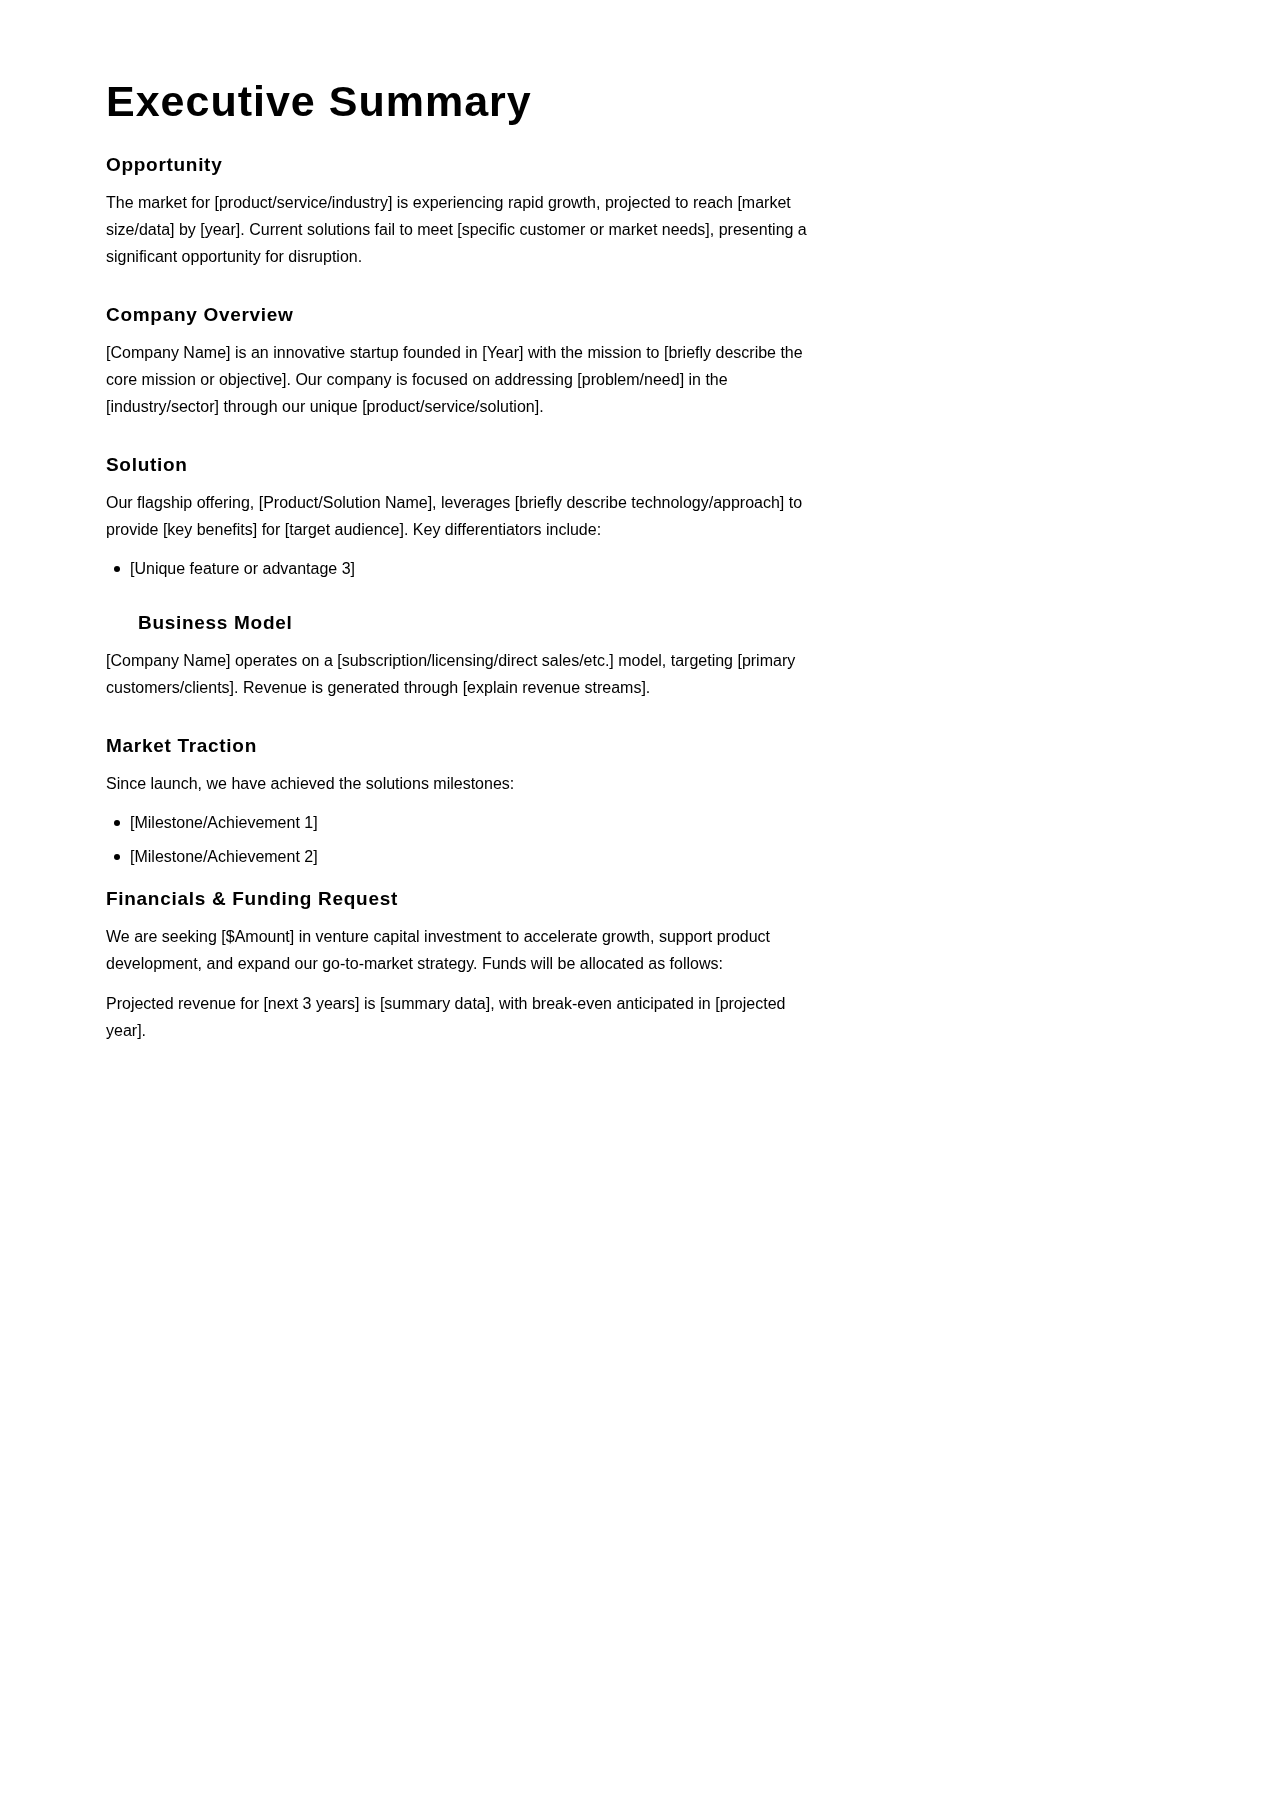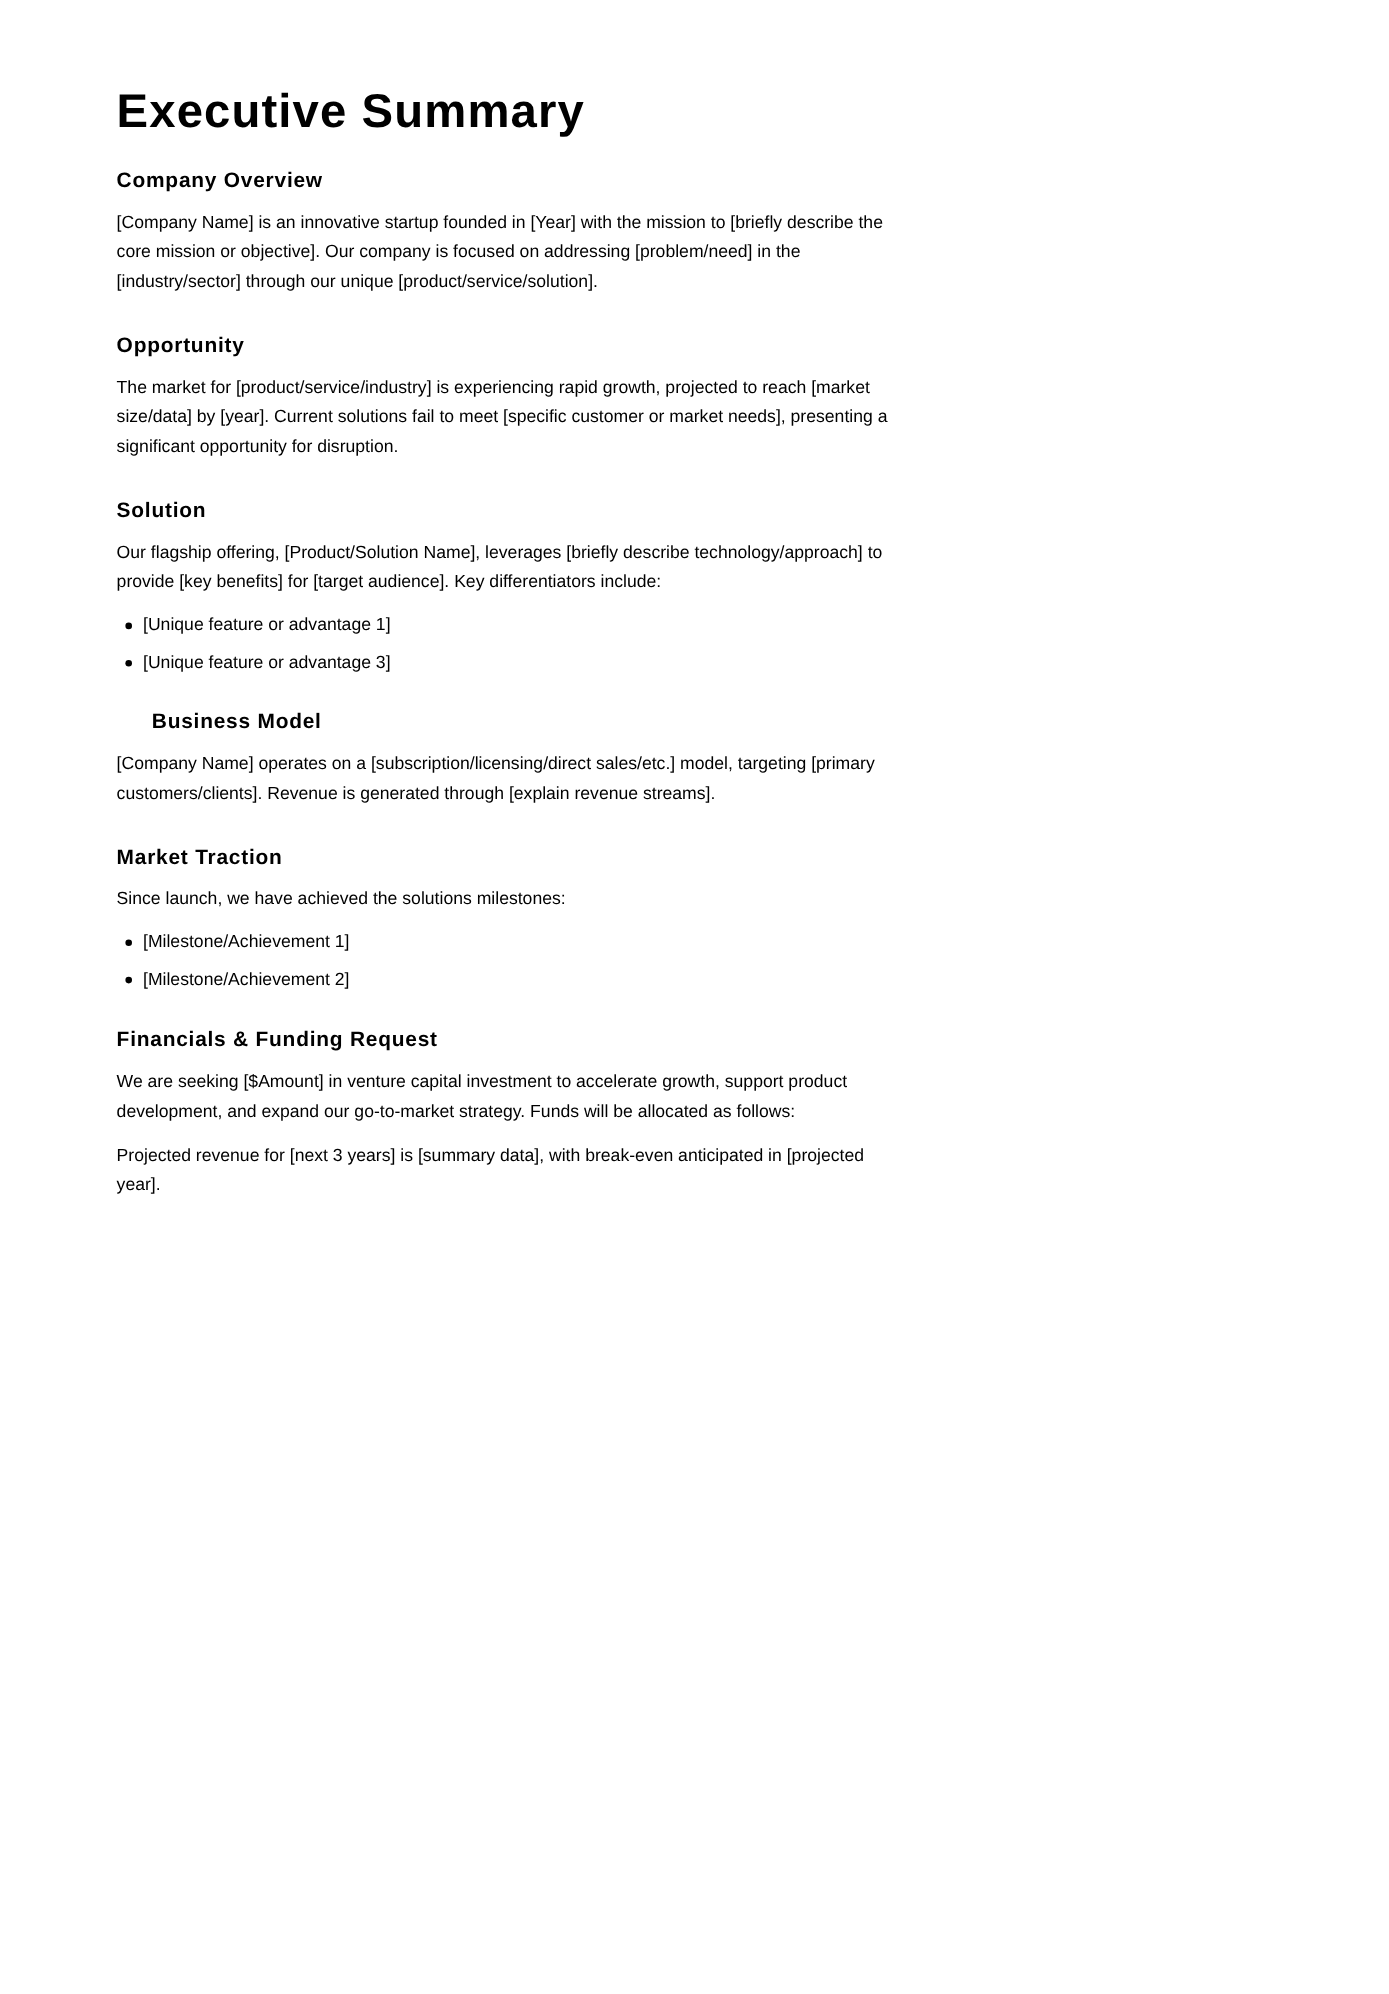--- a/index.html
+++ b/index.html
@@ -70,50 +70,49 @@
     background: #000;
   }
 </style>
 </head>
 <body>
 
 <div class="page">
   <h1 class="title">Executive Summary</h1>
 
   <section class="section">
-    <h2>Company Overview</h2>
-    <p>[Company Name] is an innovative startup founded in [Year] with the mission to [briefly describe the core mission or objective]. Our company is focused on addressing [problem/need] in the [industry/sector] through our unique [product/service/solution].</p>
+    <h2>Opportunity</h2>
+    <p>The market for [product/service/industry] is experiencing rapid growth, projected to reach [market size/data] by [year]. Current solutions fail to meet [specific customer or market needs], presenting a significant opportunity for disruption.</p>
   </section>
 
   <section class="section">
-    <h2>Opportunity</h2>
-    <p>The market for [product/service/industry] is experiencing rapid growth, projected to reach [market size/data] by [year]. Current solutions fail to meet [specific customer or market needs], presenting a significant opportunity for disruption.</p>
+    <h2>Company Overview</h2>
+    <p>[Company Name] is an innovative startup founded in [Year] with the mission to [briefly describe the core mission or objective]. Our company is focused on addressing [problem/need] in the [industry/sector] through our unique [product/service/solution].</p>
   </section>
 
   <section class="section">
     <h2>Solution</h2>
     <p>Our flagship offering, [Product/Solution Name], leverages [briefly describe technology/approach] to provide [key benefits] for [target audience]. Key differentiators include:</p>
     <ul>
-      <li><span class="bullet"></span><span>[Unique feature or advantage 1]</span></li>
       <li><span class="bullet"></span><span>[Unique feature or advantage 3]</span></li>
     </ul>
   </section>
 
   <section class="section after-list">
     <h2 style="margin-top:29px;margin-left:32px;">Business Model</h2>
     <p>[Company Name] operates on a [subscription/licensing/direct sales/etc.] model, targeting [primary customers/clients]. Revenue is generated through [explain revenue streams].</p>
   </section>
 
   <section class="section">
     <h2>Market Traction</h2>
     <p>Since launch, we have achieved the solutions milestones:</p>
     <ul>
       <li><span class="bullet"></span><span>[Milestone/Achievement 1]</span></li>
       <li><span class="bullet"></span><span>[Milestone/Achievement 2]</span></li>
     </ul>
   </section>
 
   <section class="section">
-    <h2 style="margin-top:30px;">Financials &amp; Funding Request</h2>
+    <h2 style="margin-top:17px;">Financials &amp; Funding Request</h2>
     <p>We are seeking [$Amount] in venture capital investment to accelerate growth, support product development, and expand our go-to-market strategy. Funds will be allocated as follows:</p>
     <p>Projected revenue for [next 3 years] is [summary data], with break-even anticipated in [projected year].</p>
   </section>
 </div>
 
 </body></html>

